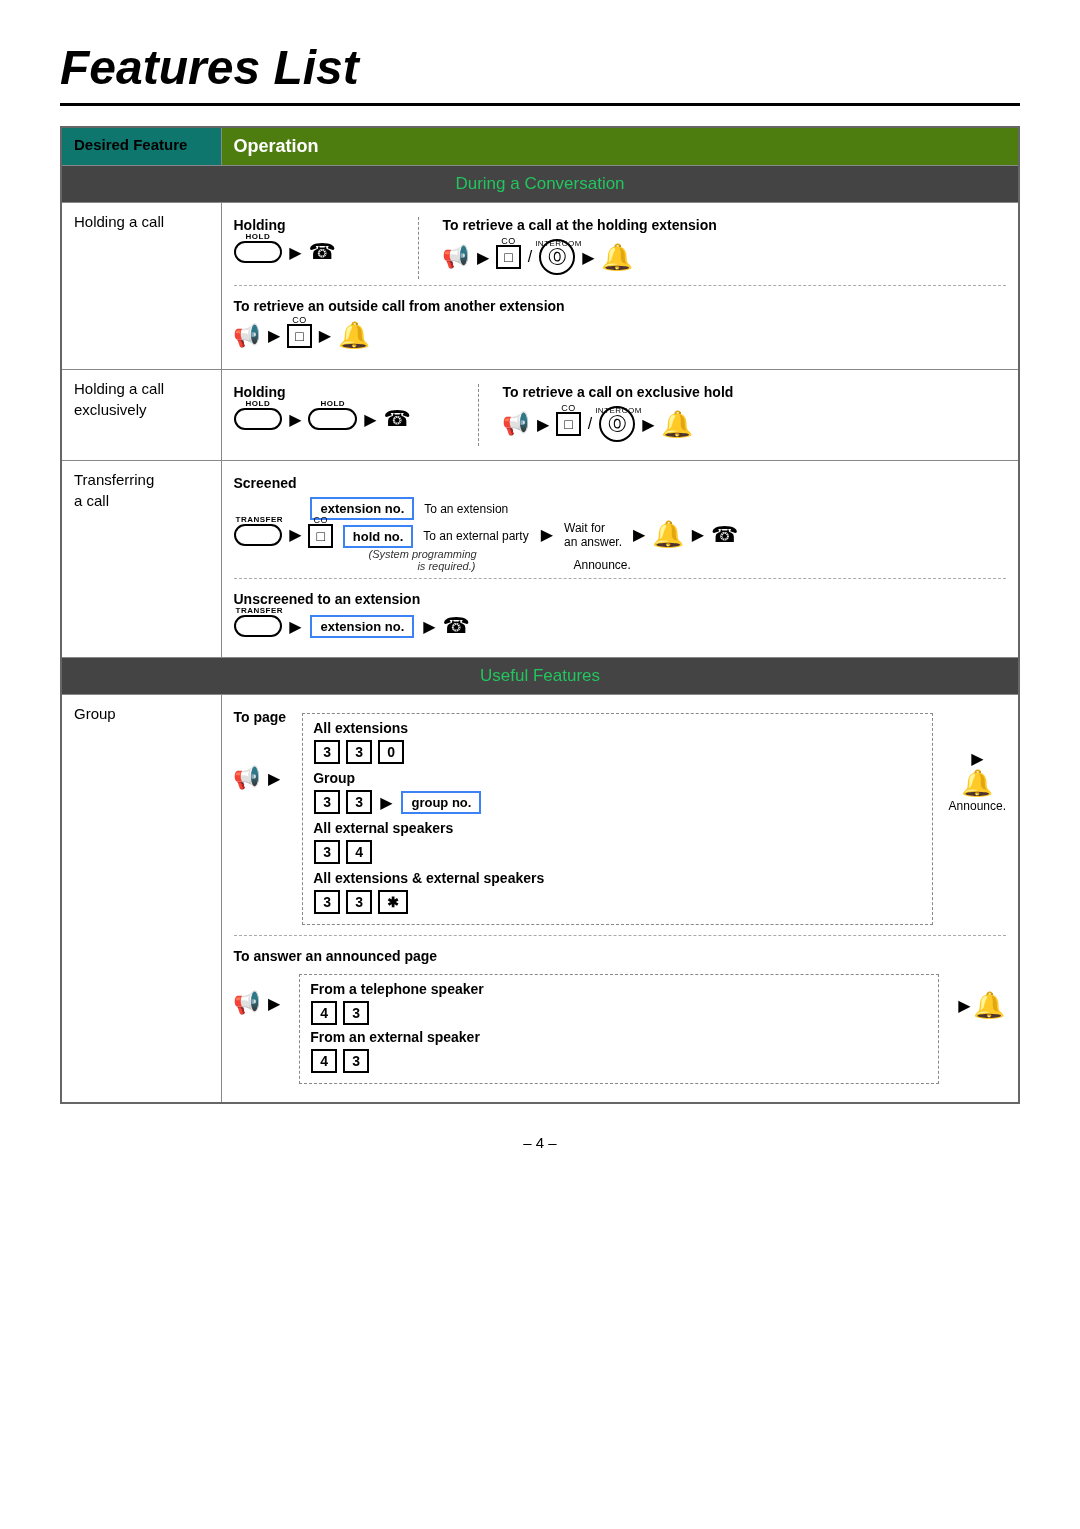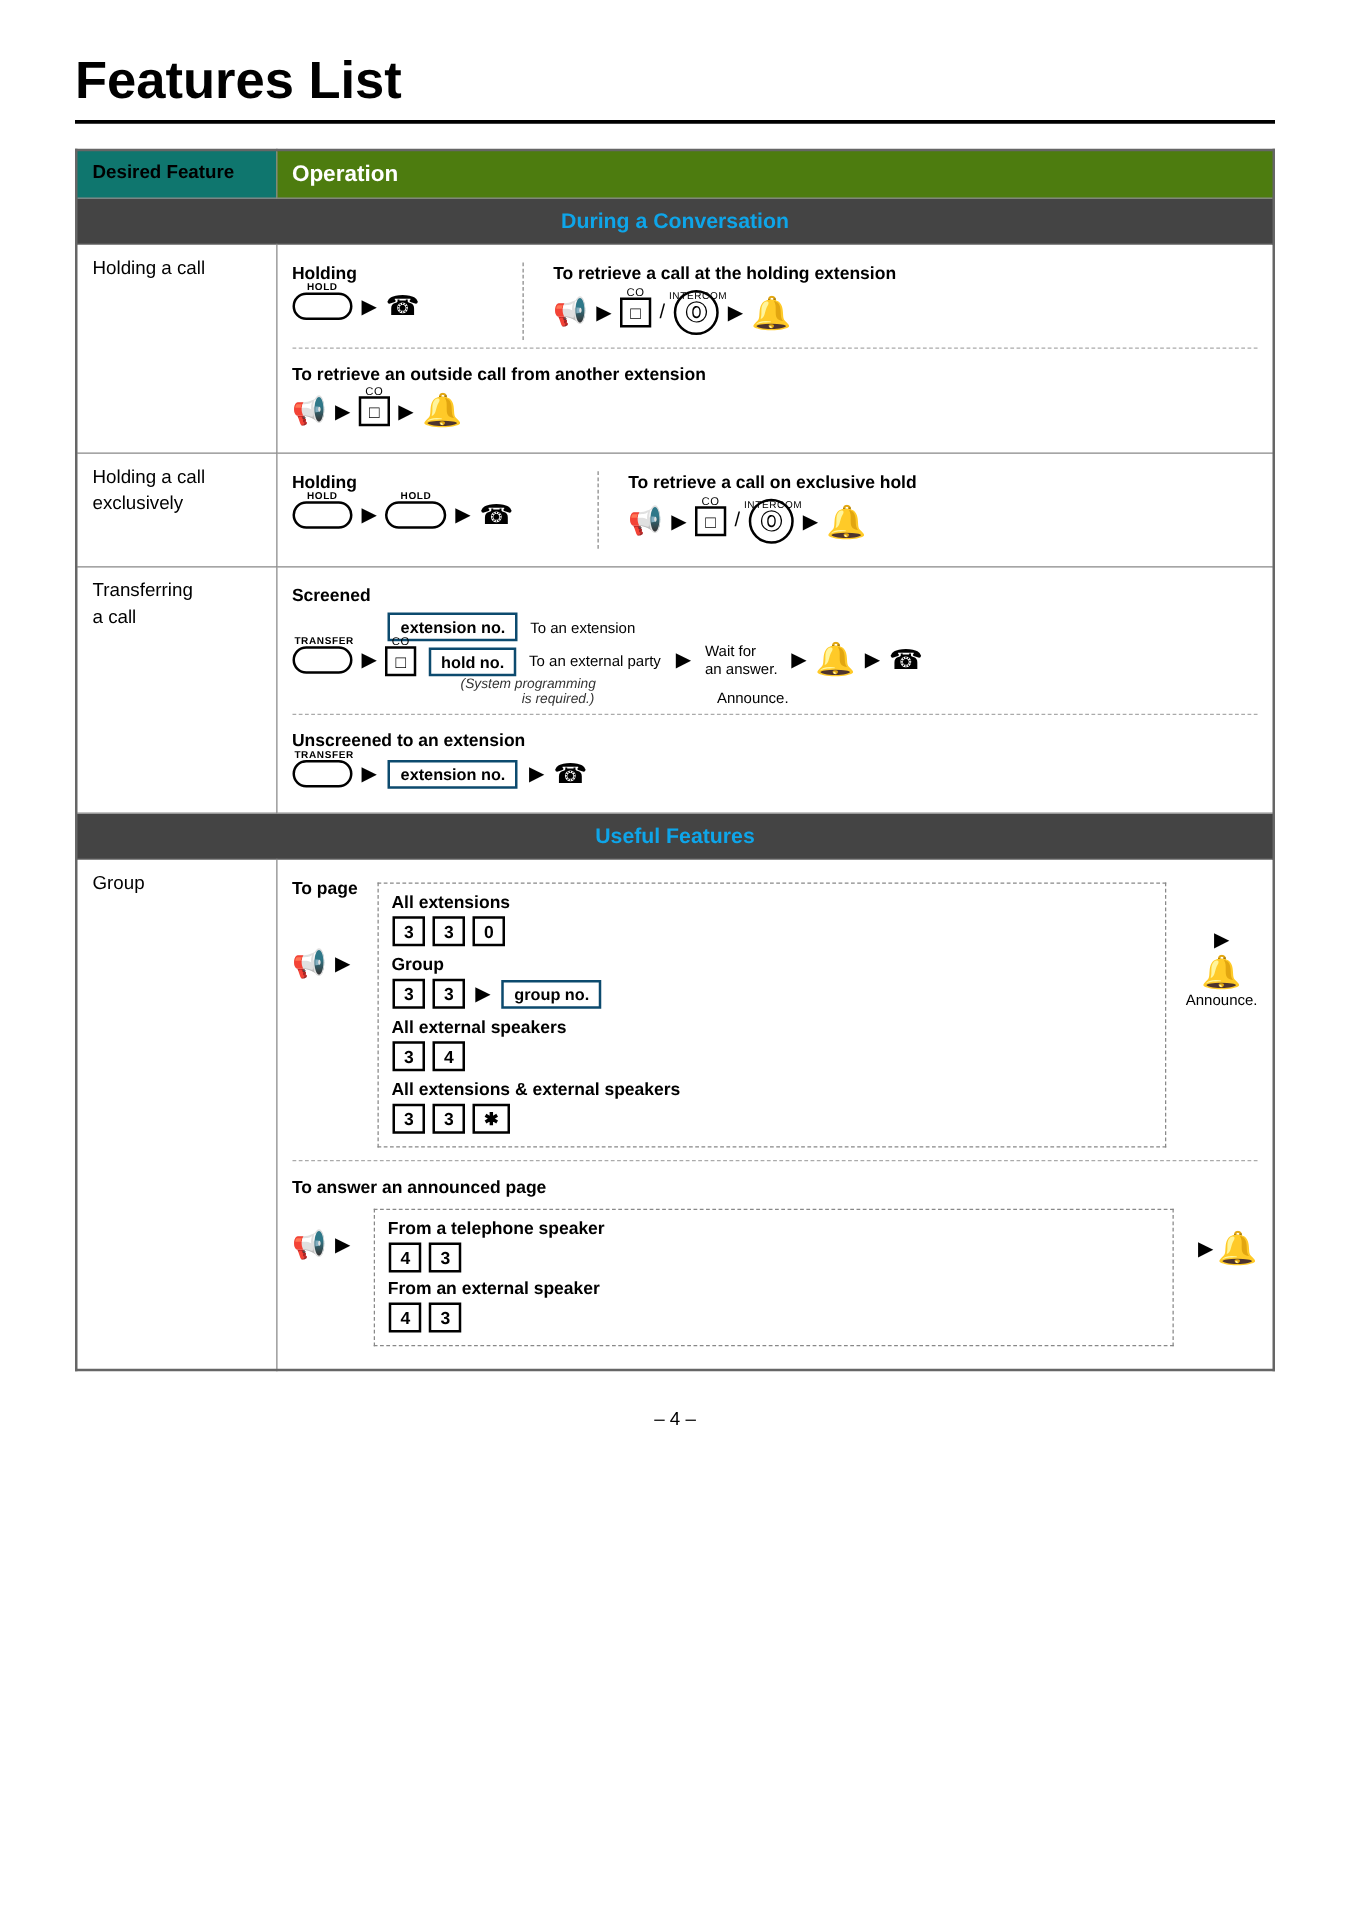--- a/index.html
+++ b/index.html
@@ -5,21 +5,22 @@
     * { box-sizing: border-box; margin: 0; padding: 0; }
     body {
       background: #fff;
       font-family: Arial, sans-serif;
       width: 1080px;
       min-height: 1529px;
       padding: 40px 60px;
       color: #000;
     }
     h1.page-title {
-      font-size: 42px;
+      font-style: italic;
+      font-size: 48px;
       font-weight: bold;
       margin-bottom: 8px;
     }
     .title-rule {
       border: none;
       border-top: 3px solid #000;
       margin-bottom: 20px;
     }
     table.features-table {
       width: 100%;
@@ -47,24 +48,24 @@
     }
     .header-row th.op-header {
       background: #4d7c0f;
       color: #fff;
       text-align: left;
       font-size: 18px;
       font-weight: bold;
     }
     .section-header td {
       background: #444;
-      color: #0ea5e9;
+      color: #22c55e;
       text-align: center;
       font-size: 17px;
-      font-weight: bold;
+      font-weight: normal;
       padding: 6px;
     }
     .feature-label {
       font-weight: normal;
       font-size: 15px;
       line-height: 1.4;
     }
     .op-section {
       padding: 6px 0;
       border-bottom: 1px dashed #aaa;
@@ -97,21 +98,21 @@
       padding: 2px 7px;
       font-size: 14px;
       font-weight: bold;
       vertical-align: middle;
       min-width: 26px;
       text-align: center;
       margin: 0 1px;
     }
     .label-box {
       display: inline-block;
-      border: 2px solid #0c4a6e;
+      border: 2px solid #3b82f6;
       padding: 2px 8px;
       font-size: 13px;
       font-weight: bold;
       vertical-align: middle;
       margin: 0 2px;
     }
     .small-label {
       font-size: 9px;
       display: block;
       text-align: center;

